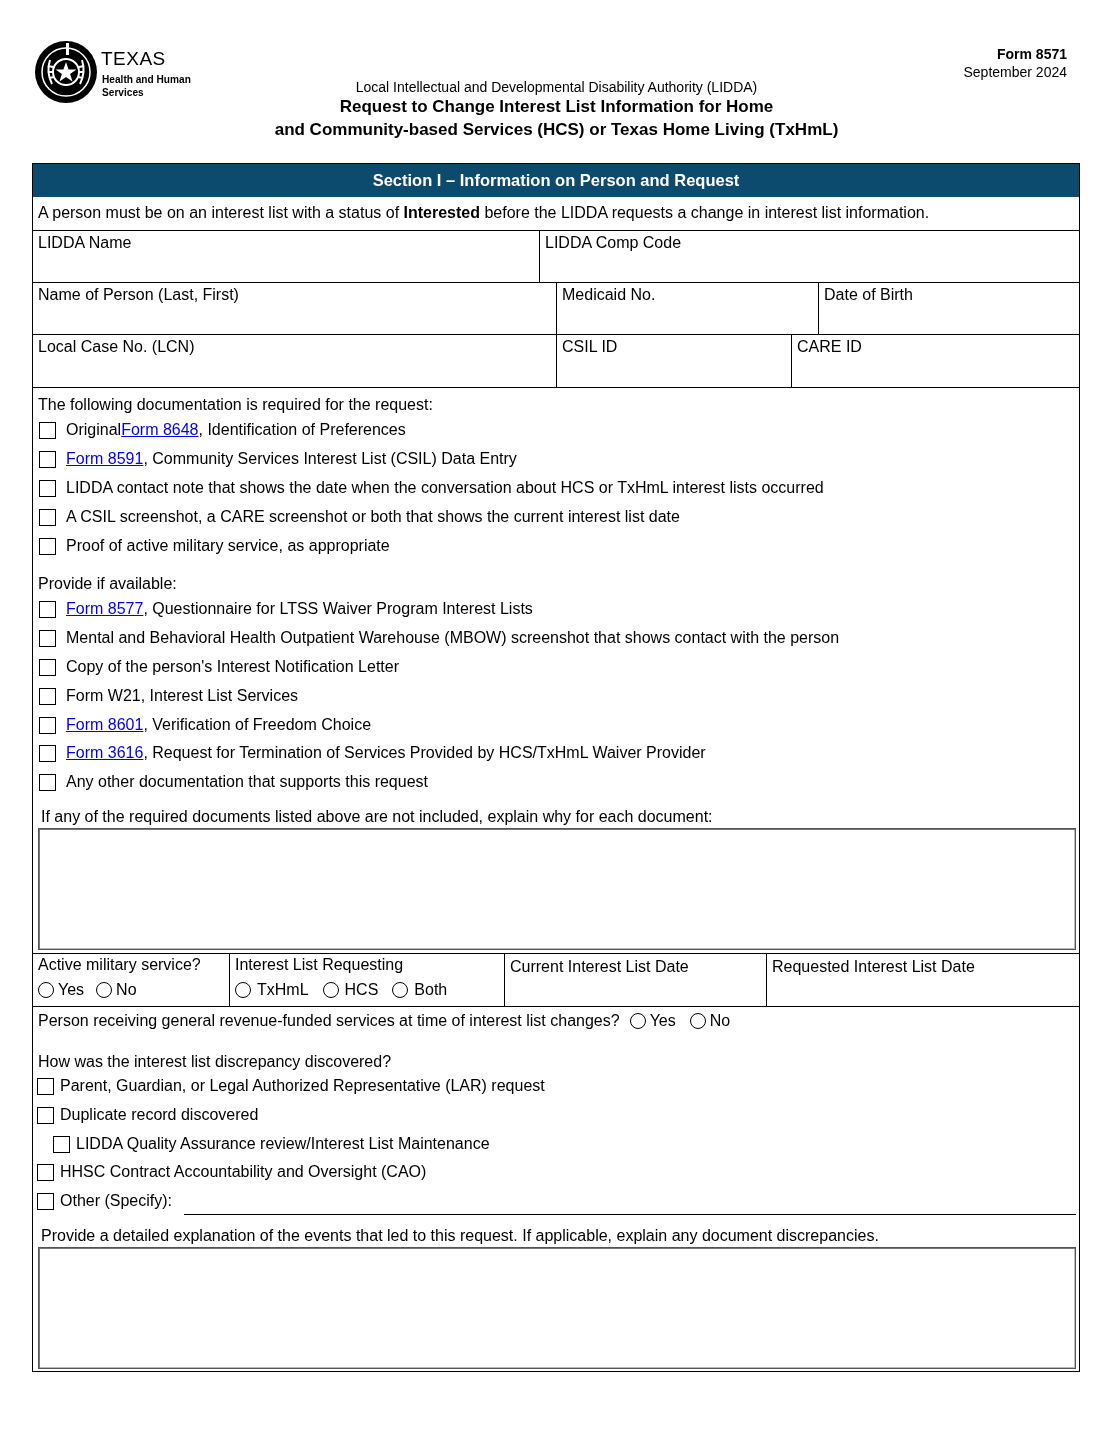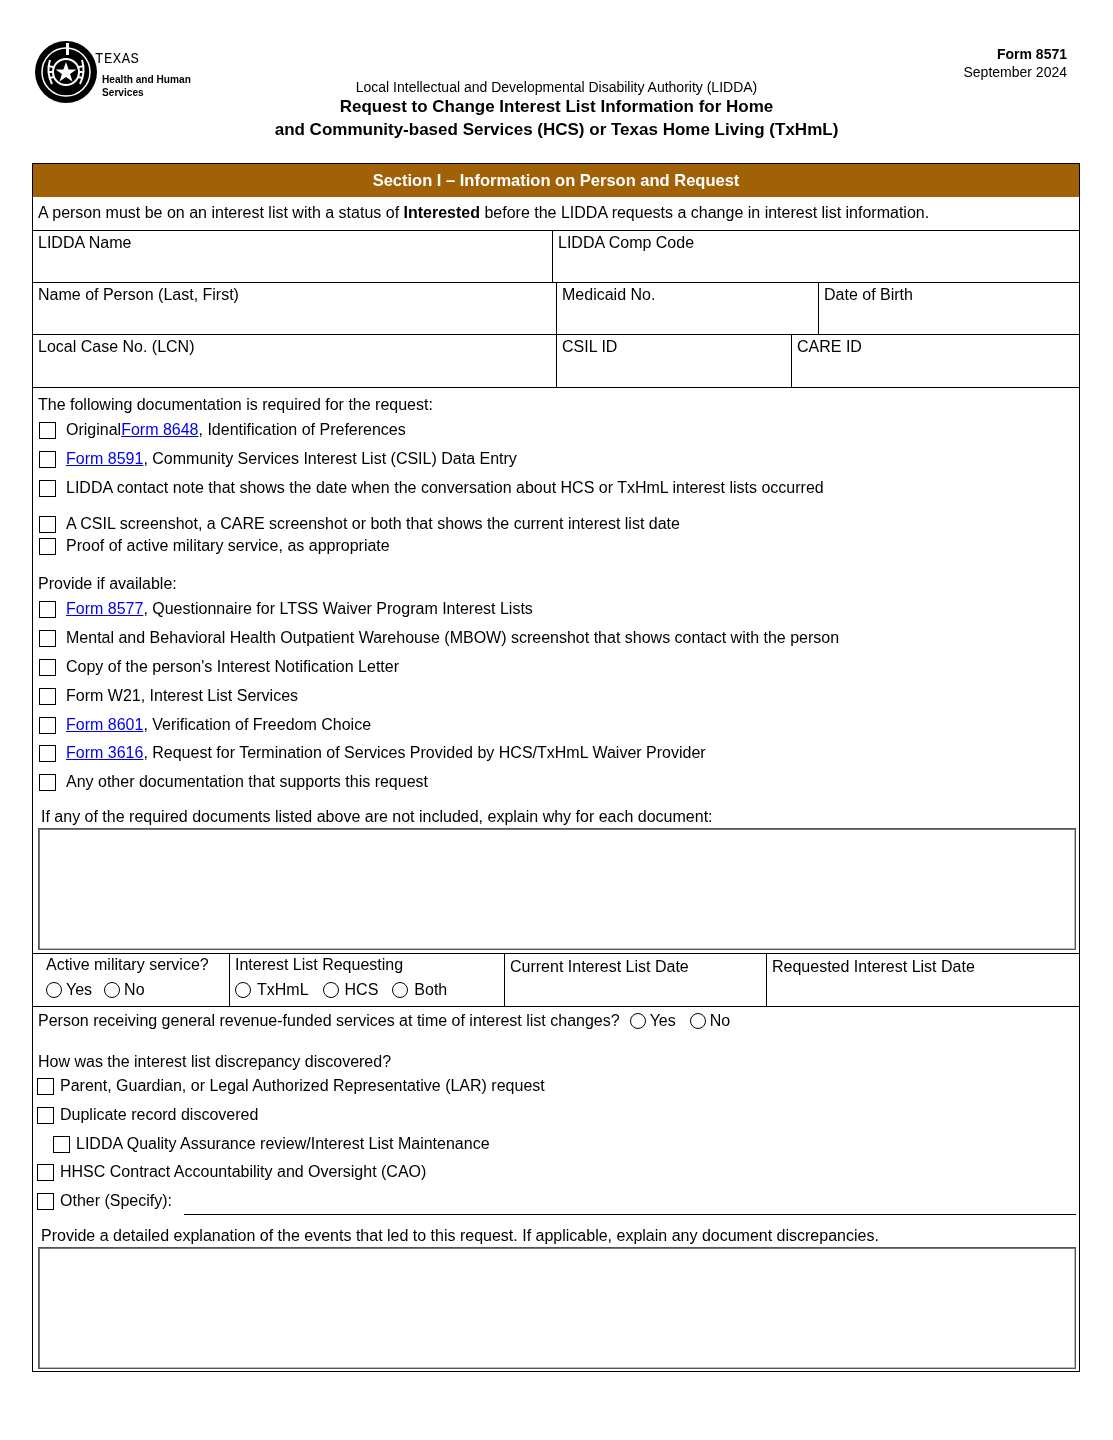--- a/index.html
+++ b/index.html
@@ -2,34 +2,34 @@
 <html><head>
 <meta charset="utf-8">
 <style>
   * { box-sizing: border-box; margin: 0; padding: 0; }
   html, body { width: 1113px; height: 1440px; background: #ffffff; }
   body { position: relative; font-family: "Liberation Sans", sans-serif; color: #000; font-size: 16px; }
 
   
   .logo { position: absolute; left: 34px; top: 40px; width: 170px; height: 66px; }
   .logo svg { position: absolute; left: 0; top: 0; }
-  .logo-texas { position: absolute; left: 61px; top: 8px; font-family: Liberation Mono, monospace; font-size: 14px; letter-spacing: 0.5px; line-height: 22px; }
+  .logo-texas { position: absolute; left: 67px; top: 8px; font-family: Liberation Sans, sans-serif; font-size: 19px; letter-spacing: 0.5px; line-height: 22px; }
   .logo-sub { position: absolute; left: 68px; top: 33px; font-family: "Liberation Sans", sans-serif; font-size: 11.5px; font-weight: bold; line-height: 13px; transform: scaleX(0.88); transform-origin: left top; }
 
   .form-num { position: absolute; right: 46px; top: 46px; text-align: right; font-size: 14px; font-weight: bold; line-height: 17px; }
   .form-date { position: absolute; right: 46px; top: 64px; text-align: right; font-size: 14px; line-height: 17px; }
 
   .agency { position: absolute; left: 0; width: 1113px; top: 78px; text-align: center; font-size: 14px; line-height: 18px; }
   .title1, .title2 { position: absolute; left: 0; width: 1113px; text-align: center; font-weight: bold; font-size: 17px; line-height: 22px; }
   .title1 { top: 96px; }
   .title2 { top: 119px; }
 
   
   .form { position: absolute; left: 32px; top: 163px; width: 1048px; height: 1209px; border: 1px solid #000; }
-  .sec-header { position: absolute; left: 0; top: 0; width: 1046px; height: 33px; background: #a16207; color: #fff; font-weight: bold; font-size: 16.5px; text-align: center; line-height: 32px; }
+  .sec-header { position: absolute; left: 0; top: 0; width: 1046px; height: 33px; background: #0c4a6e; color: #fff; font-weight: bold; font-size: 16.5px; text-align: center; line-height: 32px; }
 
   .row { position: absolute; left: 0; width: 1046px; border-top: 1px solid #000; }
   .cell { position: absolute; top: 0; height: 100%; }
   .cell.bl { border-left: 1px solid #000; }
   .lbl { position: absolute; left: 5px; top: 2px; font-size: 16px; line-height: 20px; white-space: nowrap; }
 
   .intro { position: absolute; left: 5px; top: 6px; font-size: 16px; line-height: 20px; }
 
   .txt { position: absolute; font-size: 16px; line-height: 20px; white-space: nowrap; }
   .chk-item { position: absolute; left: 6px; height: 20px; display: flex; align-items: center; font-size: 16px; white-space: nowrap; }
@@ -80,21 +80,21 @@
   <div class="sec-header">Section I – Information on Person and Request</div>
 
   <div class="row" style="top:33px;height:33px;border-top:none;">
     <div class="intro"><span>A person must be on an interest list with a status of </span><b>Interested</b><span> before the LIDDA requests a change in interest list information.</span></div>
   </div>
 
   <div class="row" style="top:66px;height:52px;">
     <div class="cell" style="left:0;width:523px;">
       <div class="lbl">LIDDA Name</div>
     </div>
-    <div class="cell bl" style="left:519px;width:523px;text-align:right;">
+    <div class="cell bl" style="left:506px;width:523px;text-align:right;">
       <div class="lbl">LIDDA Comp Code</div>
     </div>
   </div>
 
   <div class="row" style="top:118px;height:52px;">
     <div class="cell" style="left:0;width:523px;">
       <div class="lbl">Name of Person (Last, First)</div>
     </div>
     <div class="cell bl" style="left:523px;width:262px;">
       <div class="lbl">Medicaid No.</div>
@@ -127,21 +127,21 @@
     </div>
     <div class="chk-item" style="top:61px;">
       <span class="box"></span>
       <a class="flink" href="#">Form 8591</a>
         <span>, Community Services Interest List (CSIL) Data Entry</span>
     </div>
     <div class="chk-item" style="top:90px;">
       <span class="box"></span>
       <span>LIDDA contact note that shows the date when the conversation about HCS or TxHmL interest lists occurred</span>
     </div>
-    <div class="chk-item" style="top:126px;text-align:right;">
+    <div class="chk-item" style="top:119px;text-align:right;">
       <span class="box"></span>
       <span>A CSIL screenshot, a CARE screenshot or both that shows the current interest list date</span>
     </div>
     <div class="chk-item" style="top:148px;">
       <span class="box"></span>
       <span>Proof of active military service, as appropriate</span>
     </div>
 
     <div class="txt" style="left:5px;top:186px;">Provide if available:</div>
 
@@ -175,21 +175,21 @@
     <div class="chk-item" style="top:384px;">
       <span class="box"></span>
       <span>Any other documentation that supports this request</span>
     </div>
 
     <div class="txt" style="left:8px;top:419px;">If any of the required documents listed above are not included, explain why for each document:</div>
     <div class="textarea" style="left:5px;top:440px;width:1038px;height:122px;"></div>
   </div>
 
   <div class="row" style="top:789px;height:53px;">
-    <div class="cell" style="left:0;width:196px;margin-left:8px;">
+    <div class="cell" style="left:0;width:196px;">
       <div class="lbl" style="top:1px;">Active military service?</div>
       <div class="radio-row" style="left:5px;top:27px;">
         <span class="radio-opt" style="margin-right:12px;">
             <span class="radio"></span>
             <span>Yes</span>
           </span>
         <span class="radio-opt">
             <span class="radio"></span>
             <span>No</span>
           </span>

